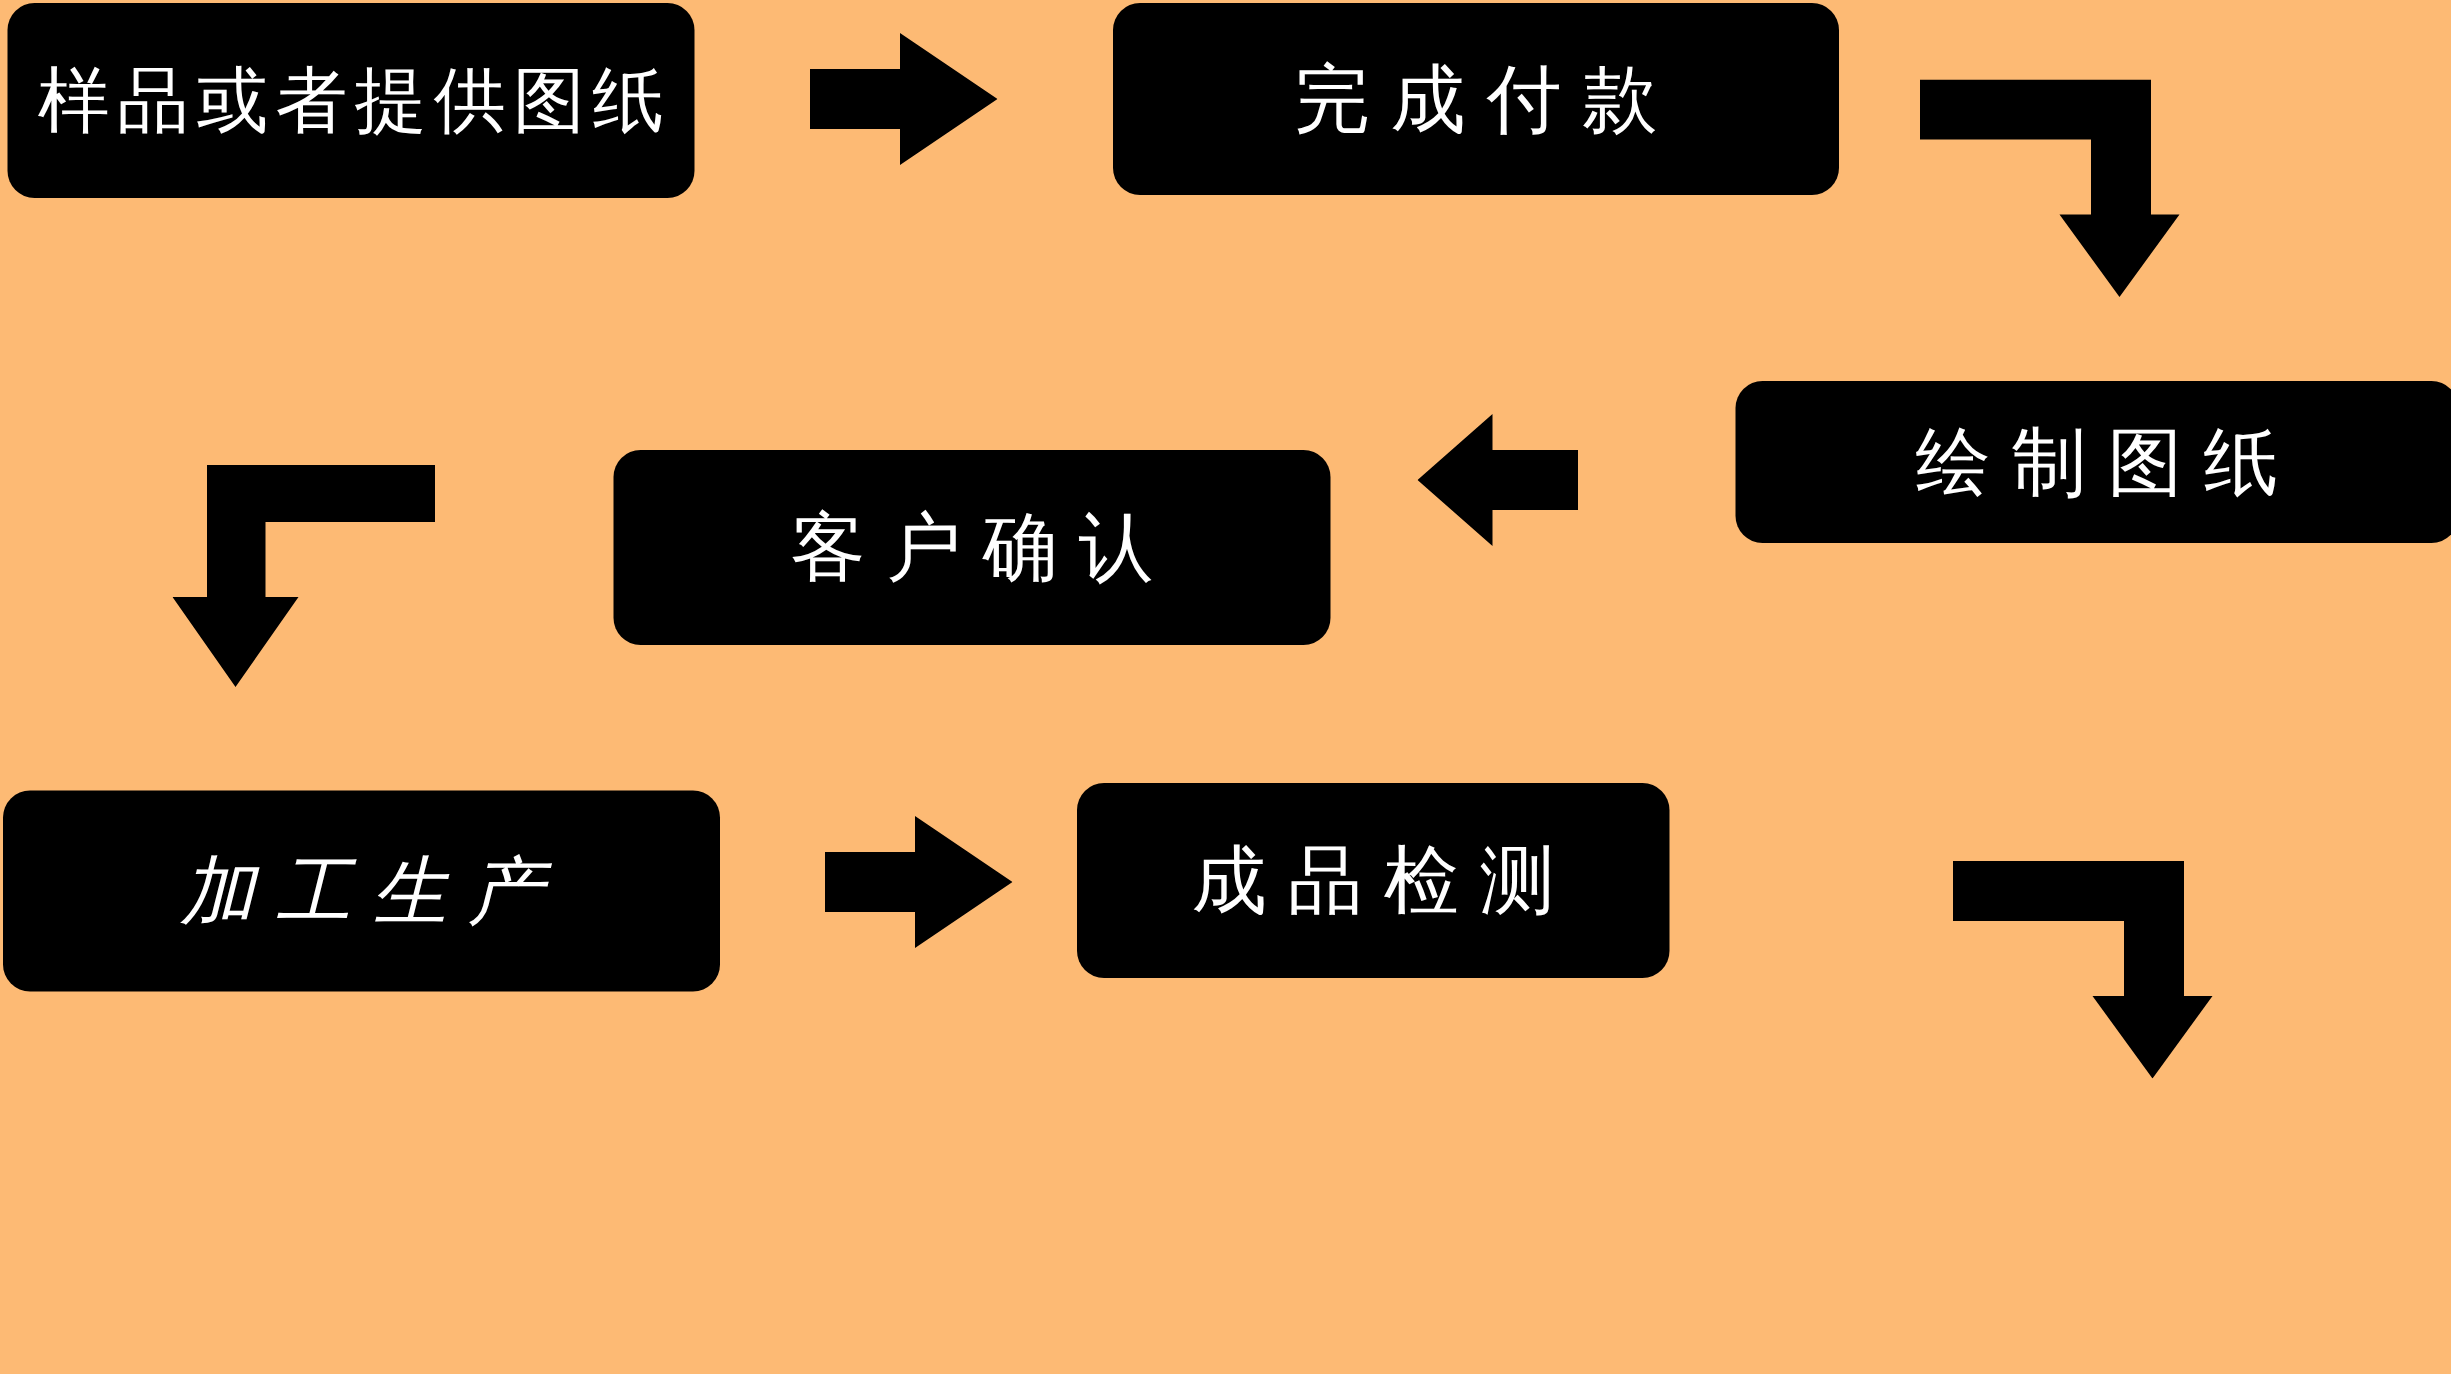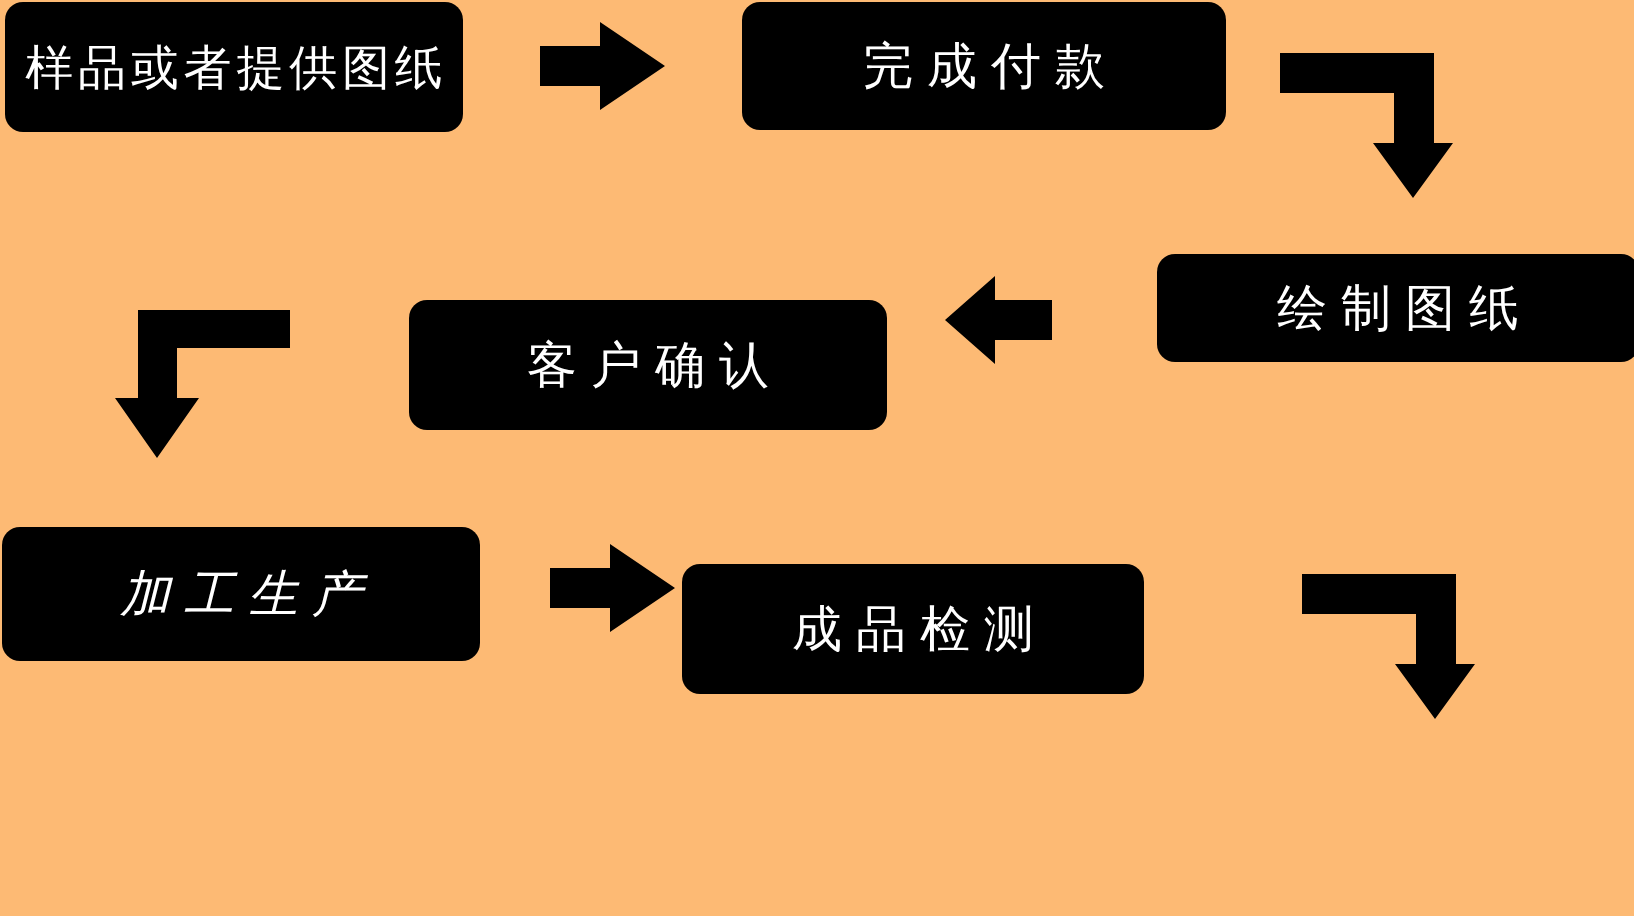--- a/index.html
+++ b/index.html
@@ -44,21 +44,21 @@
   }
   .arrow polygon {
     fill: #000000;
   }
   
   #node-sample      { left: 5px;    top: 2px;   width: 458px; height: 130px; }
   #node-payment     { left: 742px;  top: 2px;   width: 484px; height: 128px; }
   #node-draw        { left: 1157px; top: 254px; width: 482px; height: 108px; }
   #node-confirm     { left: 409px;  top: 252px; width: 478px; height: 130px; margin-top: 48px; }
   #node-production  { left: 2px;    top: 527px; width: 478px; height: 134px; font-style: italic; }
-  #node-inspection  { left: 682px;  top: 522px; width: 462px; height: 130px; margin-top: 42px; }
+  #node-inspection  { left: 718px;  top: 522px; width: 395px; height: 130px; }
   #node-shipment    { left: 1152px; top: 782px; width: 465px; height: 130px; }
   
   #arrow-1 { left: 540px;  top: 22px;  }
   #elbow-1 { left: 1280px; top: 53px;  }
   #arrow-2 { left: 945px;  top: 276px; }
   #elbow-2 { left: 115px;  top: 310px; }
   #arrow-3 { left: 550px;  top: 544px; }
   #elbow-3 { left: 1302px; top: 574px; }
 </style>
 </head>

